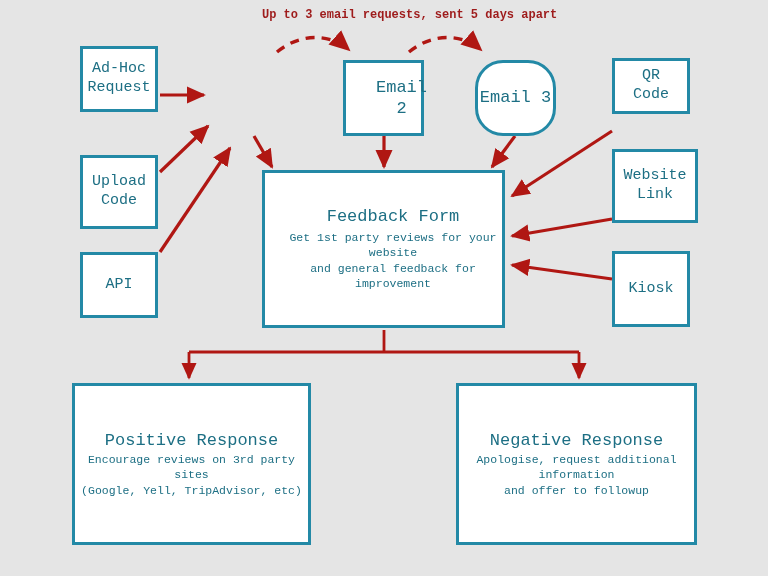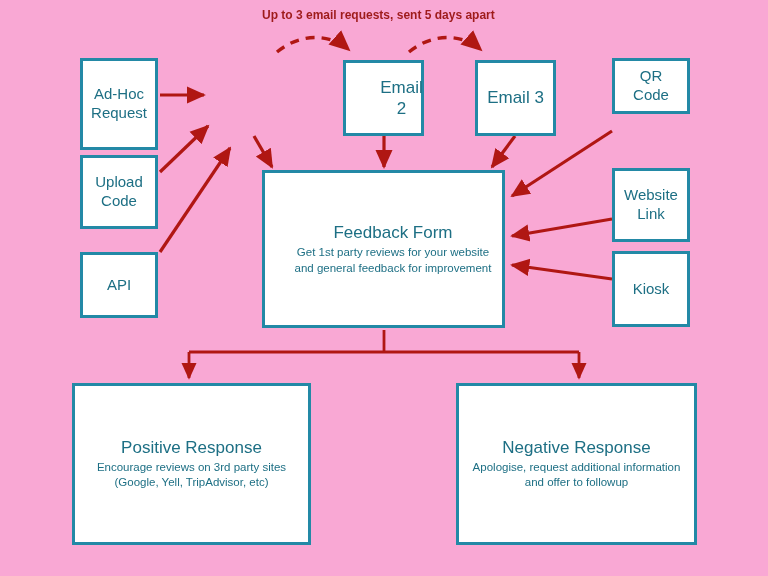--- a/index.html
+++ b/index.html
@@ -8,22 +8,23 @@
     padding: 0;
     background: #ffffff;
   }
   body {
     font-family: "Liberation Sans", sans-serif;
   }
   #canvas {
     position: relative;
     width: 768px;
     height: 576px;
-    background: #f9a8d4;
+    background: #e5e5e5;
     overflow: hidden;
+    font-family: Liberation Mono, monospace;
   }
   #wires {
     position: absolute;
     left: 0;
     top: 0;
     width: 768px;
     height: 576px;
     pointer-events: none;
   }
   .node {
@@ -115,49 +116,49 @@
     <g stroke="#b01713" fill="none" stroke-width="2.8">
       <path d="M384,330 L384,352"></path>
       <path d="M189,352 L579,352"></path>
       <path d="M189,352 L189,378" marker-end="url(#ah)"></path>
       <path d="M579,352 L579,378" marker-end="url(#ah)"></path>
     </g>
   </svg>
 
   <div class="caption" style="left:262px; top:8px;">Up to 3 email requests, sent 5 days apart</div>
 
-  <div class="node small" style="left:80px; top:58px; width:78px; height:92px;">
+  <div class="node small" style="left:80px; top:46px; width:78px; height:66px;">
     <div class="ttl">Ad-Hoc</div>
     <div class="ttl">Request</div>
   </div>
 
   <div class="node small" style="left:80px; top:155px; width:78px; height:74px;">
     <div class="ttl">Upload</div>
     <div class="ttl">Code</div>
   </div>
 
   <div class="node small" style="left:80px; top:252px; width:78px; height:66px;">
     <div class="ttl">API</div>
   </div>
 
 
   <div class="node email" style="left:343px; top:60px; width:81px; height:76px;padding-left:36px;">
     <div class="ttl">Email 2</div>
   </div>
 
-  <div class="node email" style="left:475px; top:60px; width:81px; height:76px;">
+  <div class="node email" style="left:475px; top:60px; width:81px; height:76px;border-radius:28px;">
     <div class="ttl">Email 3</div>
   </div>
 
   <div class="node small" style="left:612px; top:58px; width:78px; height:56px;text-align:right;">
     <div class="ttl">QR</div>
     <div class="ttl">Code</div>
   </div>
 
-  <div class="node small" style="left:612px; top:168px; width:78px; height:74px;">
+  <div class="node small" style="left:612px; top:149px; width:86px; height:74px;">
     <div class="ttl">Website</div>
     <div class="ttl">Link</div>
   </div>
 
   <div class="node small" style="left:612px; top:251px; width:78px; height:76px;">
     <div class="ttl">Kiosk</div>
   </div>
 
   <div class="node big" style="left:262px; top:170px; width:243px; height:158px;padding-left:19px;">
     <div class="ttl">Feedback Form</div>

